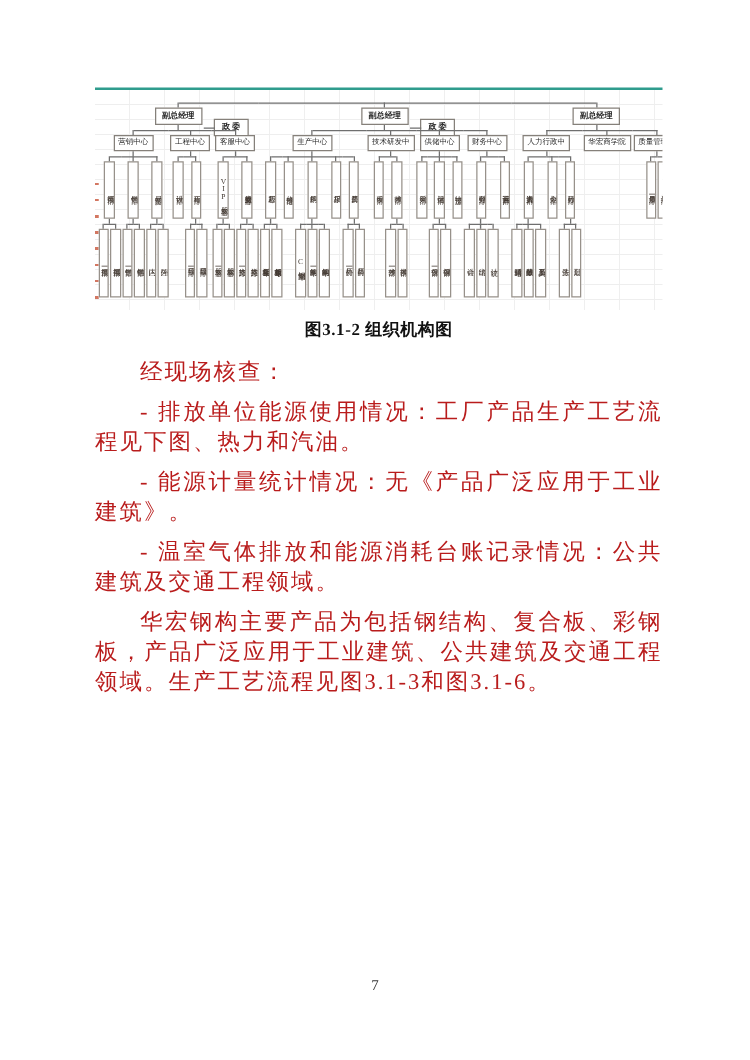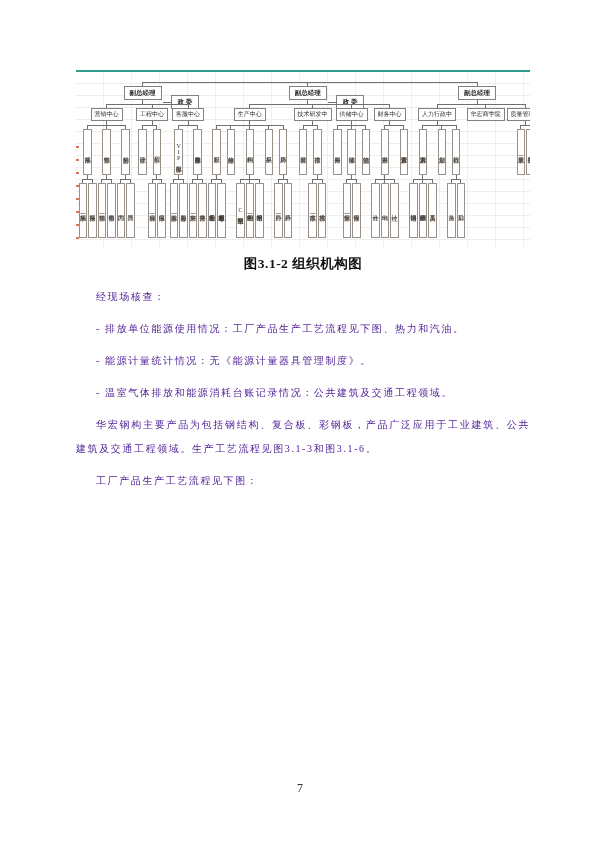--- a/index.html
+++ b/index.html
@@ -38,22 +38,22 @@
   .vbox{box-sizing:border-box;width:8.5px;margin:0 .5px;border:1px solid #97918a;background:#fff;
         writing-mode:vertical-rl;text-orientation:upright;font-size:6px;line-height:6.5px;
         display:flex;align-items:center;justify-content:center;color:#433a33;overflow:hidden;}
   .r3{height:46px;}
   .r4{height:55px;}
 
   .caption{text-align:center;font-weight:bold;font-size:13.5px;letter-spacing:.5px;
            color:#111;margin:7px 0 12px 0;}
 
   
-  .bodytext p{margin:0 0 8px 0;font-size:10px;line-height:24px;letter-spacing:1.6px;
-              color:#4c1d95;text-align:justify;text-indent:2em;}
+  .bodytext p{margin:0 0 8px 0;font-size:18px;line-height:24px;letter-spacing:1.6px;
+              color:#b91c1c;text-align:justify;text-indent:2em;}
 
   .pageno{position:absolute;bottom:52px;left:0;width:100%;text-align:center;
           font-size:12px;color:#333;}
 </style>
 </head>
 <body>
 
 <div class="page">
   <div class="content">
 
@@ -325,21 +325,20 @@
               </div>
             </div>
           </div>
         </div>
       <div class="caption">图3.1-2 组织机构图</div>
     </div>
 
     <div class="bodytext">
       <p>经现场核查：</p>
       <p>- 排放单位能源使用情况：工厂产品生产工艺流程见下图、热力和汽油。</p>
-      <p>- 能源计量统计情况：无《能源计量器具管理制度》。</p>
+      <p>- 能源计量统计情况：无《产品广泛应用于工业建筑》。</p>
       <p>- 温室气体排放和能源消耗台账记录情况：公共建筑及交通工程领域。</p>
       <p>华宏钢构主要产品为包括钢结构、复合板、彩钢板，产品广泛应用于工业建筑、公共建筑及交通工程领域。生产工艺流程见图3.1-3和图3.1-6。</p>
-      <p>工厂产品生产工艺流程见下图：</p>
     </div>
   </div>
 
   <div class="pageno">7</div>
 </div>
 
 </body></html>

